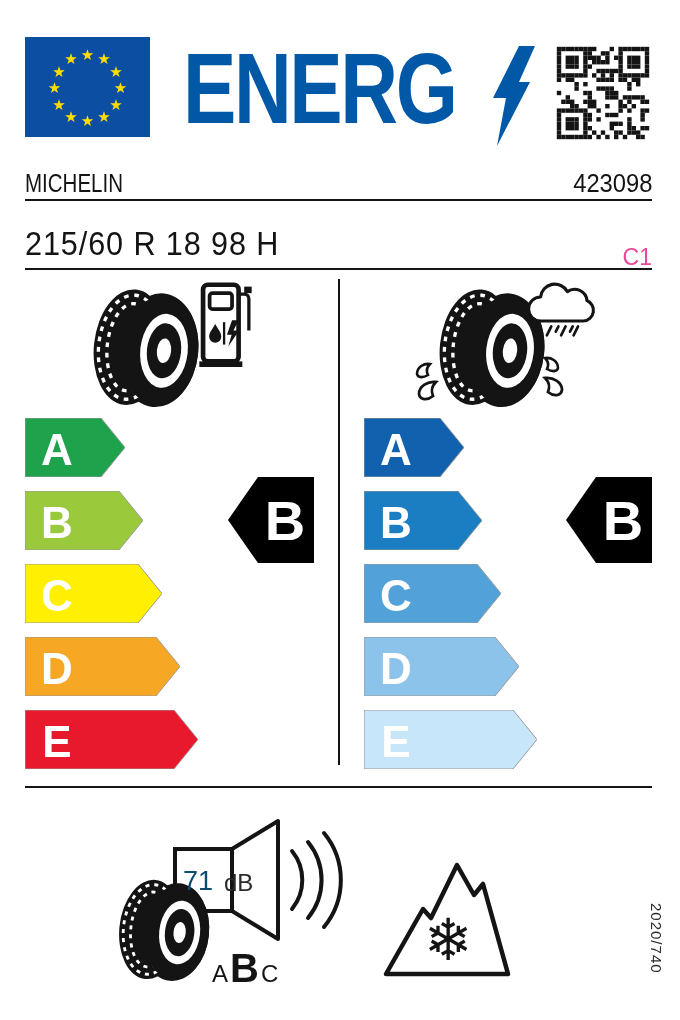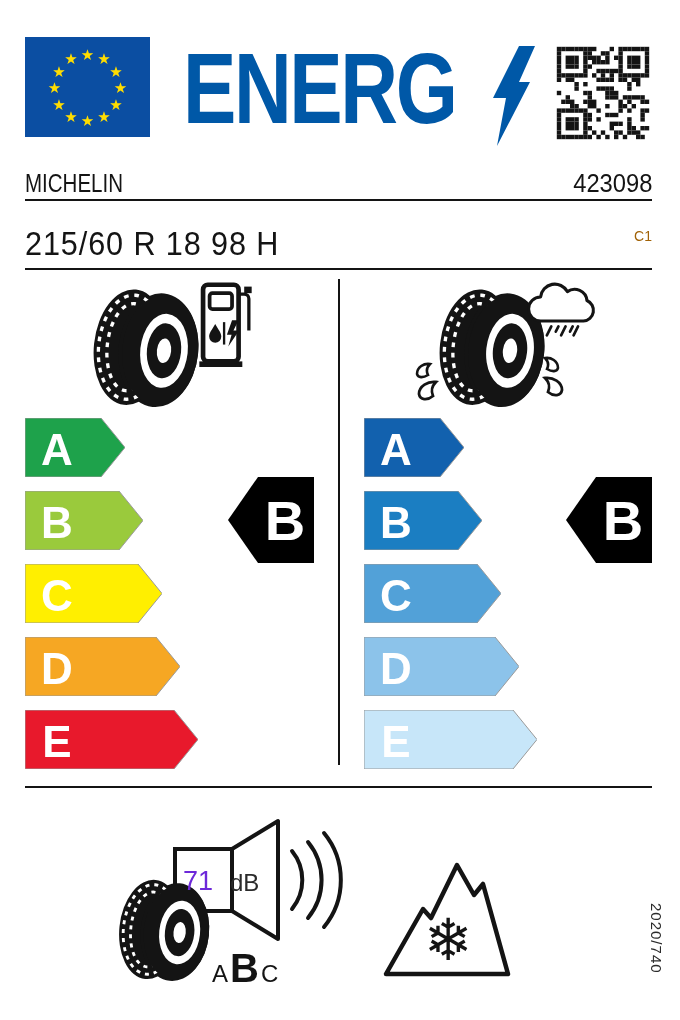--- a/index.html
+++ b/index.html
@@ -10,38 +10,38 @@
   .star{position:absolute;font-size:15px;line-height:1;transform:translate(-50%,-50%);}
   .energy-word{left:183px;top:38px;font-size:100px;font-weight:bold;line-height:1;
                letter-spacing:-3px;transform:scaleX(.8);transform-origin:0 0;color:var(--energyblue,#0058A7);}
   .bolt{left:489px;top:46px;width:46px;height:100px;}
   .qr{left:548px;top:38px;width:110px;height:110px;}
   .brand{left:25px;top:169px;font-size:25px;letter-spacing:0px;transform:scaleX(.82);transform-origin:0 0;}
   .label-number{right:28px;top:169px;font-size:25px;transform:scaleX(.95);transform-origin:100% 0;}
   .rule{left:25px;width:627px;height:2px;background:var(--ink,#141414);}
   .rule1{top:199px;} .rule2{top:268px;} .rule3{top:786px;}
   .tire-size{left:25px;top:224px;font-size:34px;letter-spacing:1px;transform:scaleX(.9);transform-origin:0 0;}
-  .tire-class{right:28px;top:228px;font-size:14px;color:#a16207;}
+  .tire-class{right:28px;top:244px;font-size:23px;color:#ec4899;}
   .vdivider{left:338px;top:279px;width:2px;height:486px;background:var(--ink,#141414);}
   .tire-fuel{left:90px;top:287px;width:114px;height:124px;}
   .pump{left:197px;top:281px;width:57px;height:86px;}
   .tire-wet{left:436px;top:287px;width:114px;height:124px;}
   .cloud{left:521px;top:280px;width:82px;height:66px;}
   .splash-l{left:415px;top:362px;width:36px;height:46px;}
   .splash-r{left:524px;top:356px;width:42px;height:48px;}
   .scale{position:absolute;top:418px;}
   .fuel-scale{left:25px;} .wet-scale{left:364px;}
   .scale-row{position:absolute;left:0;height:59px;}
   .scale-row svg{display:block;}
   .indicator{top:477px;width:86px;height:86px;}
   .ind-fuel{left:228px;} .ind-wet{left:566px;}
   .speaker{left:170px;top:818px;width:182px;height:126px;}
   .tire-noise{left:116px;top:876px;width:98px;height:110px;}
-  .noise-value{left:183px;top:866px;font-size:27px;color:#6d28d9;}
-  .noise-unit{left:230px;top:869px;font-size:24px;color:#2b2b2b;}
+  .noise-value{left:183px;top:866px;font-size:27px;color:#0c4a6e;}
+  .noise-unit{left:224px;top:869px;font-size:24px;color:#2b2b2b;}
   .noise-abc{left:212px;top:948px;line-height:1;letter-spacing:2px;text-align:right;}
   .noise-abc span{font-size:24px;color:var(--ink,#141414);}
   .noise-abc span.active{font-size:40px;font-weight:bold;}
   .mountain{left:378px;top:848px;width:136px;height:132px;}
   .regulation{right:15px;top:903px;font-size:15px;color:#2b2b2b;letter-spacing:1px;
               writing-mode:vertical-rl;}
   svg text{font-family:"Liberation Sans",sans-serif;}
 </style>
 </head>
 <body>

